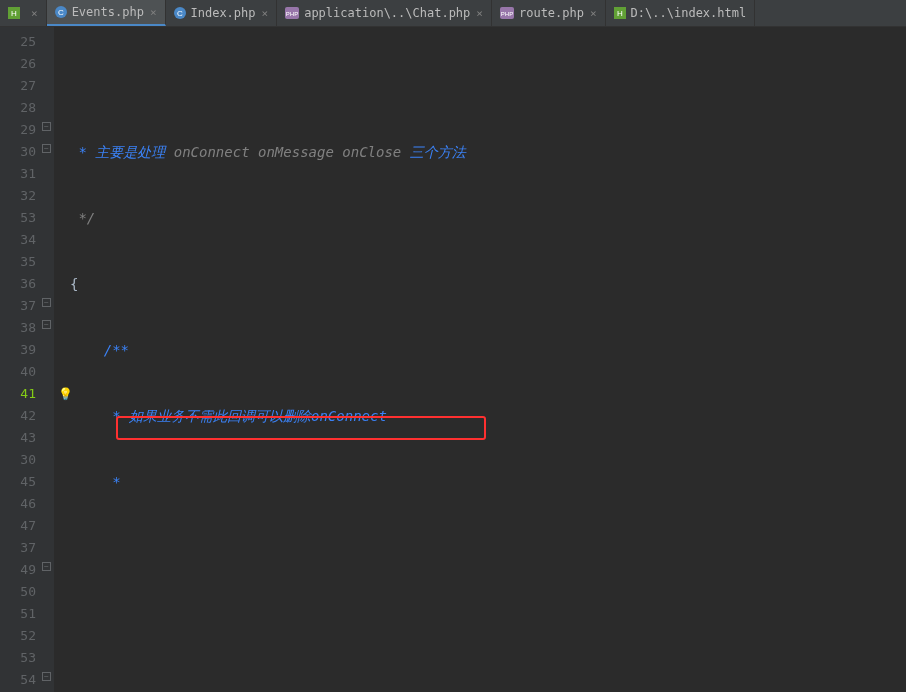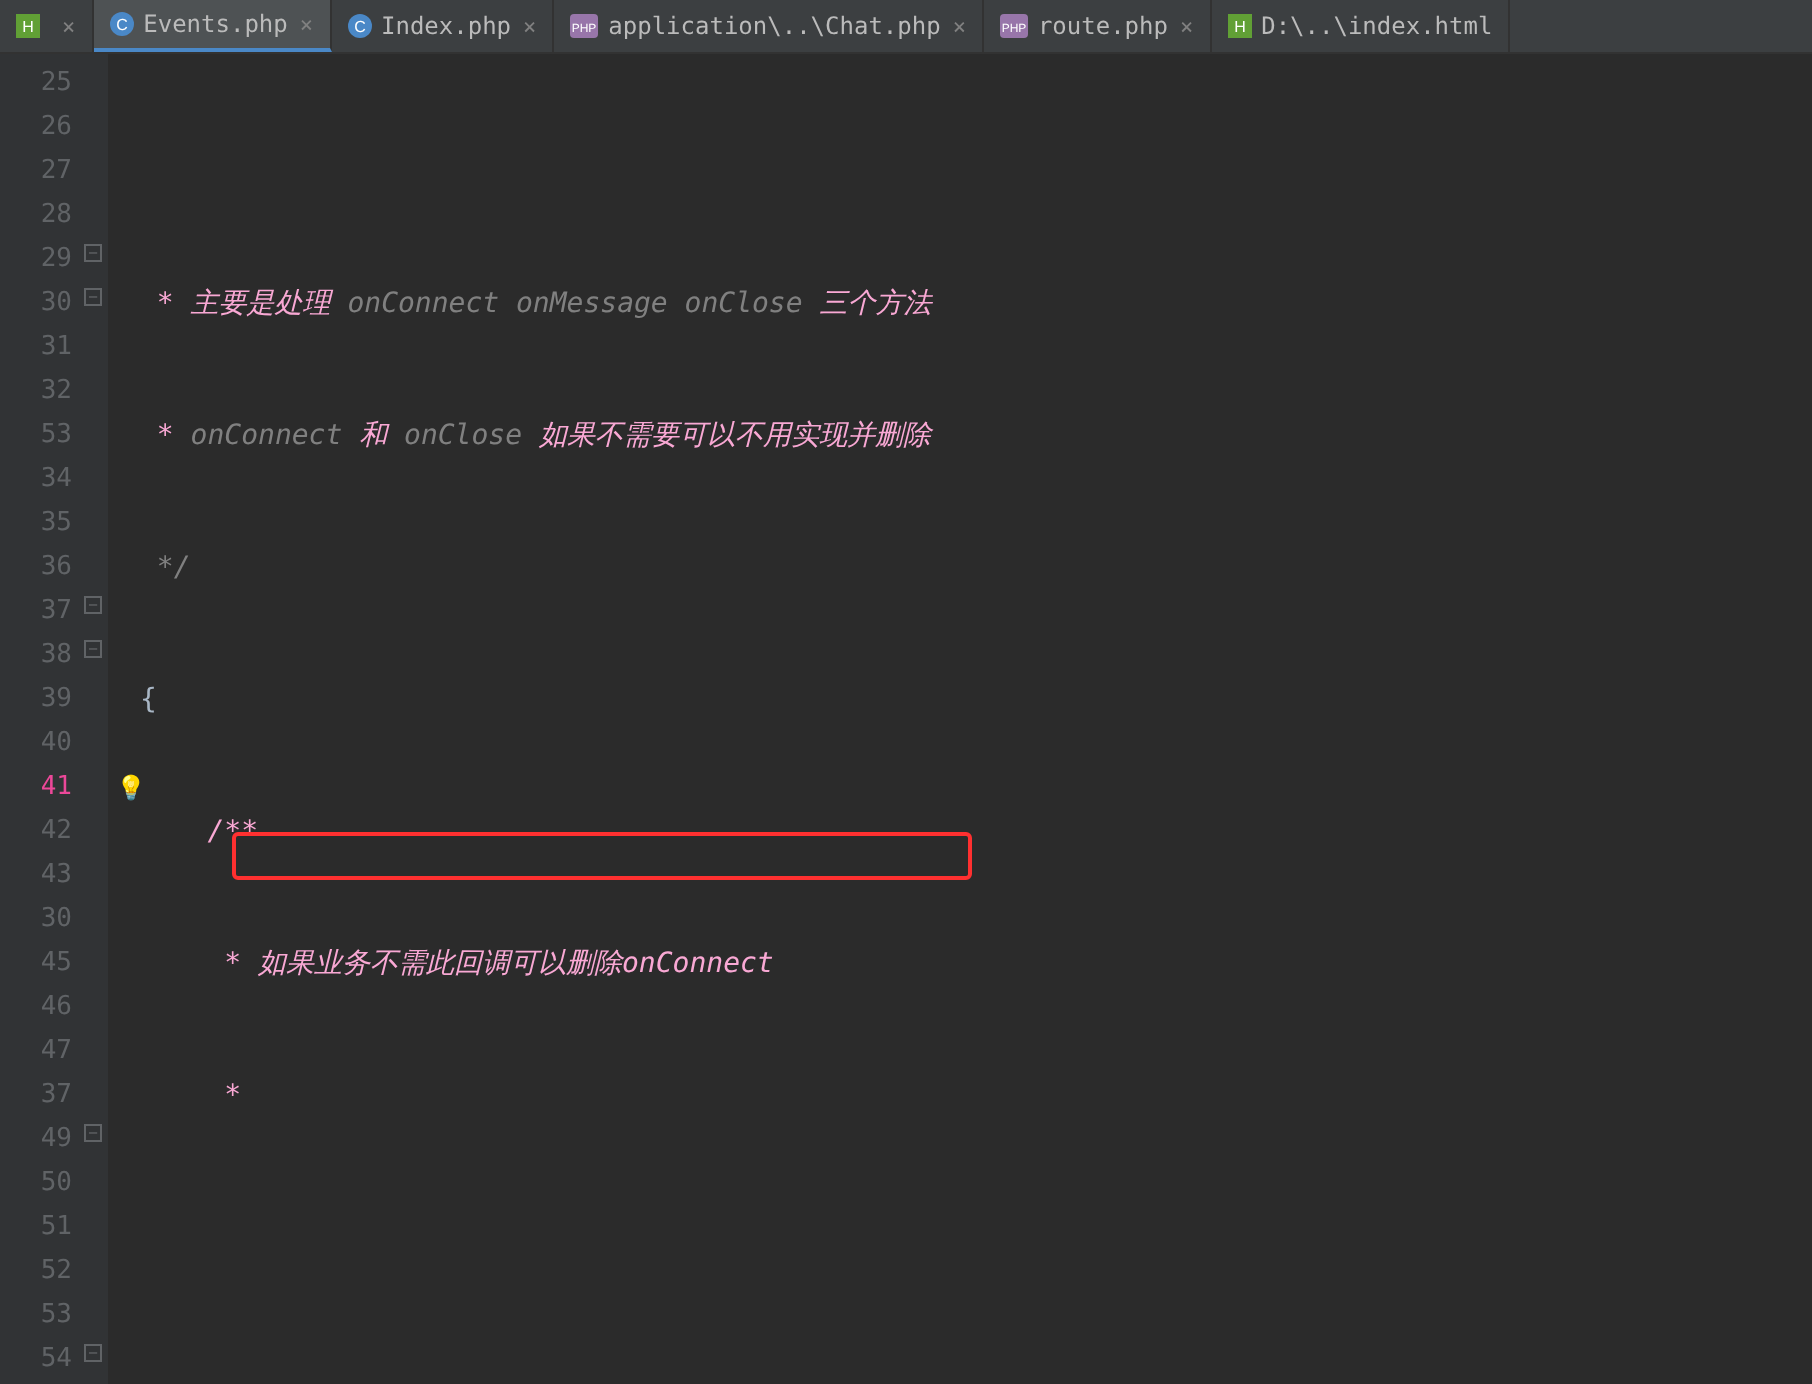--- a/index.html
+++ b/index.html
@@ -56,21 +56,21 @@
   color: #606366;
   font-size: 13px;
   line-height: 22px;
   user-select: none;
   position: relative;
 }
 .line-num {
   padding-right: 18px;
   position: relative;
 }
-.line-num.current { color: #ec4899; }
+.line-num.current { color: #84cc16; }
 .fold-col {
   position: absolute;
   top: 0;
   right: 0;
   width: 14px;
   height: 100%;
 }
 .fold-mark {
   position: absolute;
   left: 2px;
@@ -97,21 +97,21 @@
   font-size: 14px;
   white-space: pre;
   position: relative;
 }
 .code-line {
   height: 22px;
   position: relative;
 }
 .ind { display: inline-block; }
 .c-comment { color: #808080; font-style: italic; }
-.c-comment-cn { color: #f9a8d4; font-style: italic; }
+.c-comment-cn { color: #3b82f6; font-style: italic; }
 .c-keyword { color: #cc7832; }
 .redbox {
   position: absolute;
   border: 2px solid #ff3030;
   border-radius: 3px;
   pointer-events: none;
 }
 </style>
 </head>
 <body>
@@ -222,21 +222,20 @@
       <span class="fold-mark" style="top:535px;">−</span>
       <span class="fold-mark" style="top:645px;">−</span>
 
     </div>
     <span class="bulb" style="top:356px;">💡</span>
   </div>
 
   <div class="code">
     <div class="code-line"></div>
     <div class="code-line"><span class="c-comment"><span class="c-comment-cn"> * 主要是处理 </span><span>onConnect onMessage onClose</span><span class="c-comment-cn"> 三个方法</span></span></div>
-    <div class="code-line"><span class="c-comment"><span class="c-comment-cn"> * </span><span>onConnect</span><span class="c-comment-cn"> 和 </span><span>onClose</span><span class="c-comment-cn"> 如果不需要可以不用实现并删除</span></span></div>
     <div class="code-line"><span class="c-comment"> */</span></div>
     <div class="code-line"><span>{</span></div>
     <div class="code-line"><span class="ind">    </span><span class="c-comment-cn">/**</span></div>
     <div class="code-line"><span class="ind">    </span><span class="c-comment-cn"> * 如果业务不需此回调可以删除onConnect</span></div>
     <div class="code-line"><span class="ind">    </span><span class="c-comment-cn"> *</span></div>
     
     
     
     
     

